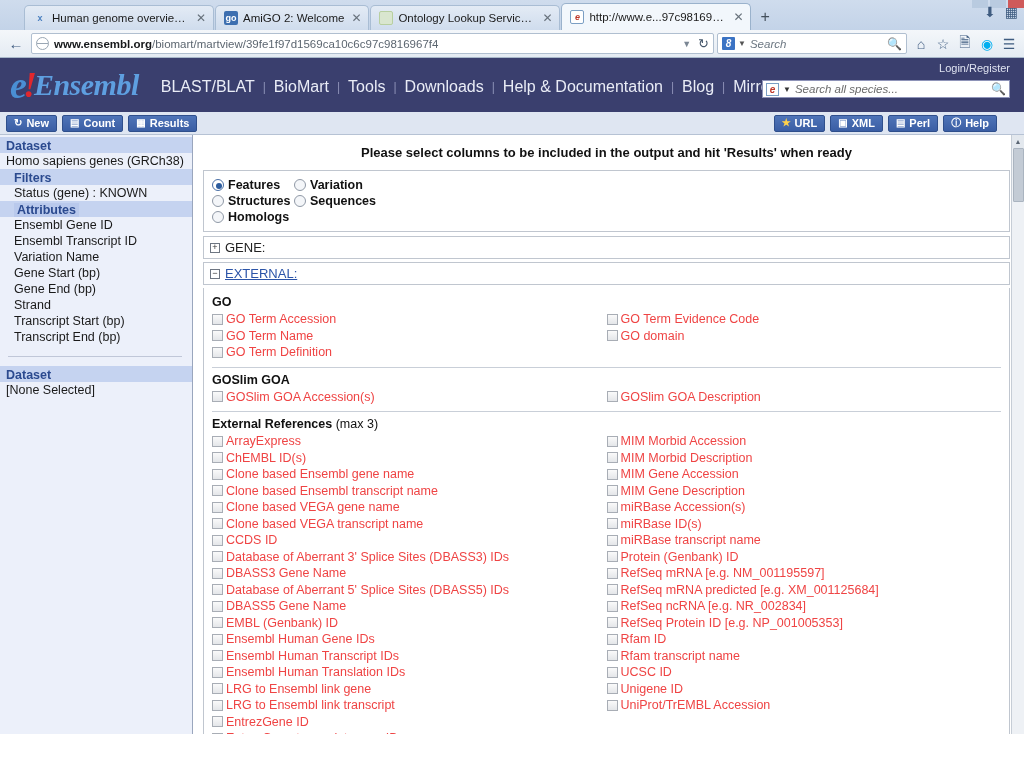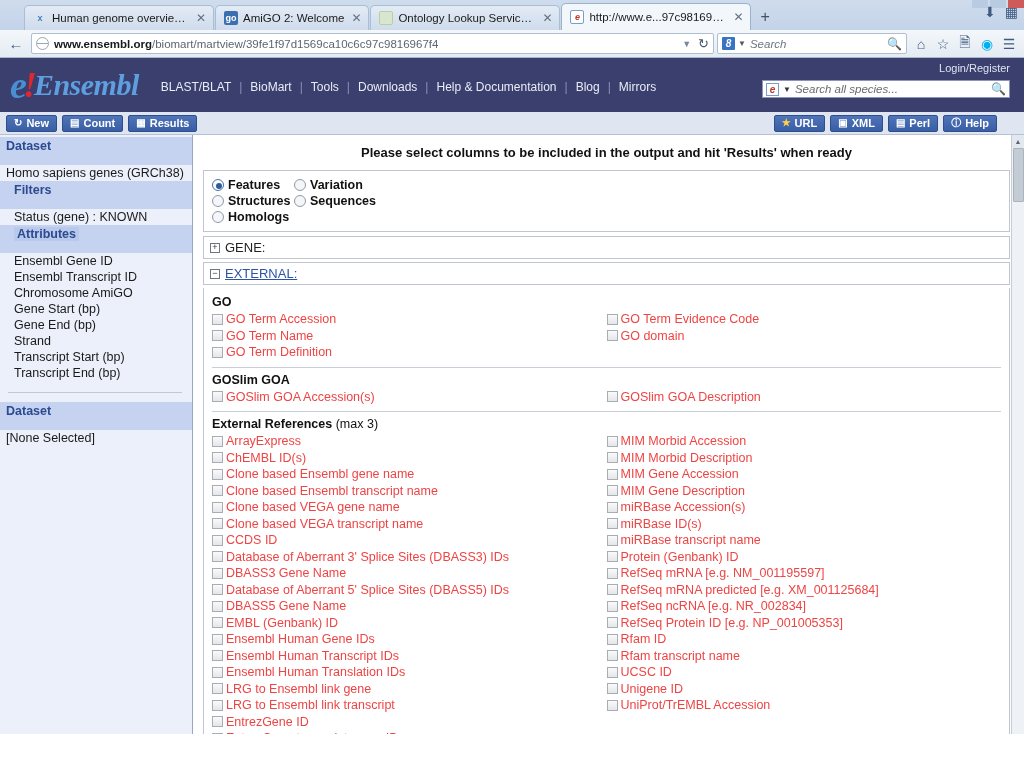--- a/index.html
+++ b/index.html
@@ -138,21 +138,21 @@
     font-family: "Liberation Serif", serif; line-height: 1;
   }
   .ens-logo .bang { color: #e1272d; font-style: italic; font-weight: bold; font-size: 36px;
     margin-left:-4px; line-height:1; font-family:"Liberation Serif", serif;}
   .ens-logo .name {
     color: #5e9fe0; font-style: italic; font-weight: bold; font-size: 30px;
     margin-left: -3px; letter-spacing: -0.5px; line-height:1;
     font-family: "Liberation Serif", serif;
   }
   .ens-nav { display:flex; align-items:center; margin-left: 14px; margin-top: 4px; }
-  .ens-nav a { color: #e9ecf6; font-size: 12px; text-decoration:none; padding: 0 8px; }
+  .ens-nav a { color: #e9ecf6; font-size: 16px; text-decoration:none; padding: 0 8px; }
   .ens-nav .sep { color: #8b90b5; font-size: 12px; }
   .login-reg {
     position:absolute; right: 14px; top: 4px;
     color:#dfe3f1; font-size: 11px;
   }
   .ens-search {
     position:absolute; right: 14px; top: 22px;
     width: 248px; height: 18px;
     background:#fff; border:1px solid #8e93b8;
     display:flex; align-items:center; padding: 0 3px;
@@ -203,21 +203,21 @@
   
   .sidebar {
     width: 193px; flex: 0 0 193px;
     background: #ecf0fa;
     border-right: 1px solid #9aa6bd;
     font-size: 12.5px; color: #1a1a1a;
     padding-top: 2px;
   }
   .sb-head {
     background: #c5d3f0; color: #2b4a8f; font-weight: bold;
-    padding: 2px 0 12px 6px; font-size: 12.5px;
+    padding: 2px 0 0 6px; font-size: 12.5px;
   }
   .sb-head.indent { padding-left: 14px; }
   .sb-head.attr span { background: #b9c9ec; padding: 0 3px;}
   .sb-row { padding: 1px 0 1px 6px; font-size: 12.5px; }
   .sb-row.indent { padding-left: 14px; }
   .sb-sep { height:1px; background:#c0c7d8; margin: 11px 10px 9px 8px; }
 
   
   .main {
     flex: 1 1 auto; background: #fff;
@@ -417,21 +417,21 @@
       <div class="sb-head">Dataset</div>
       <div class="sb-row">Homo sapiens genes (GRCh38)</div>
 
       <div class="sb-head indent">Filters</div>
       <div class="sb-row indent">Status (gene) : KNOWN</div>
 
       <div class="sb-head indent attr"><span>Attributes</span></div>
 
       <div class="sb-row indent">Ensembl Gene ID</div>
       <div class="sb-row indent">Ensembl Transcript ID</div>
-      <div class="sb-row indent">Chromosome AmiGO</div>
+      <div class="sb-row indent">Variation Name</div>
       <div class="sb-row indent">Gene Start (bp)</div>
       <div class="sb-row indent">Gene End (bp)</div>
       <div class="sb-row indent">Strand</div>
       <div class="sb-row indent">Transcript Start (bp)</div>
       <div class="sb-row indent">Transcript End (bp)</div>
 
       <div class="sb-sep"></div>
 
       <div class="sb-head">Dataset</div>
       <div class="sb-row">[None Selected]</div>

